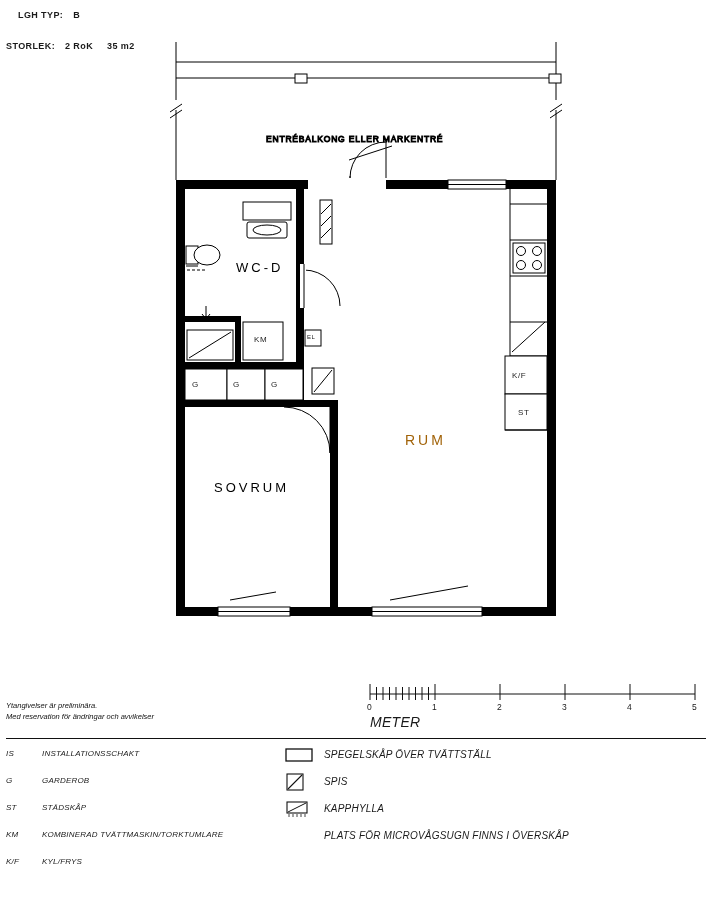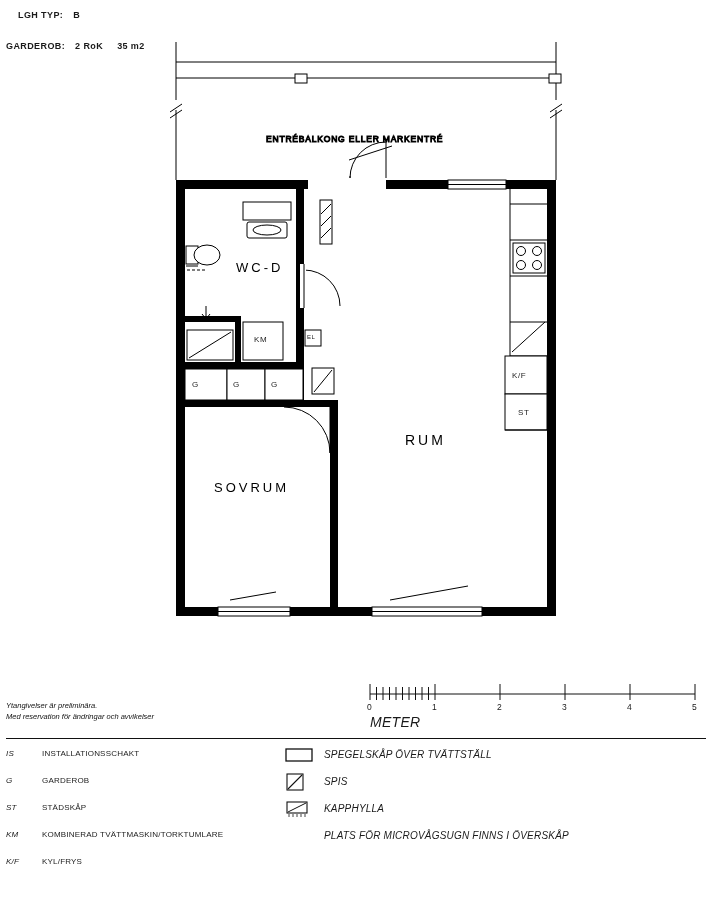--- a/index.html
+++ b/index.html
@@ -34,39 +34,39 @@
   #scalebar .nums span { position:absolute; font-size:8.5px; }
   #scalebar .meter { position:absolute; top:36px; left:5px; font-size:14px; font-style:italic; letter-spacing:.3px; }
 
   
   #legend { position:absolute; left:6px; top:738px; width:700px; }
   #legend .title { font-size:8.5px; font-weight:bold; letter-spacing:.3px; padding-bottom:3px; }
   #legend .hr { border-top:1px solid #111; width:700px; margin-bottom:6px; }
   .legend-grid { position:relative; }
   .lrow { position:relative; height:27px; }
   .lcode { position:absolute; left:0; top:4px; font-size:8px; font-style:italic; letter-spacing:.2px; white-space:nowrap; }
-  .ltext { position:absolute; left:36px; top:4px; font-size:8px; letter-spacing:.2px; white-space:nowrap; }
+  .ltext { position:absolute; left:36px; top:4px; font-size:8px; font-style:italic; letter-spacing:.2px; white-space:nowrap; }
   .rsym  { position:absolute; left:278px; top:0px; width:32px; height:20px; }
   .rtext { position:absolute; left:318px; top:4px; font-size:10px; font-style:italic; letter-spacing:.2px; white-space:nowrap; }
   .rtext.noSym { left:318px; }
 
   
-  .roomlabel { position:absolute; color:#000000; letter-spacing:3px; font-size:14px; }
+  .roomlabel { position:absolute; color:#a16207; letter-spacing:3px; font-size:14px; }
   .roomlabel.dark { color:#000000; }
   .smalllabel { position:absolute; font-size:8px; letter-spacing:.6px; color:#222; }
   .tinylabel { position:absolute; font-size:7px; letter-spacing:.4px; color:#222; }
 </style>
 </head>
 <body>
 
 <div class="hdr-row" id="hdr-type">
   <span class="lbl">LGH TYP:</span><span class="sp1"></span><span class="val">B</span>
 </div>
 <div class="hdr-row" id="hdr-size">
-  <span class="lbl">GARDEROB:</span><span class="sp1"></span><span class="val">2 RoK</span><span class="sp2"></span><span class="val">35 m2</span>
+  <span class="lbl">STORLEK:</span><span class="sp1"></span><span class="val">2 RoK</span><span class="sp2"></span><span class="val">35 m2</span>
 </div>
 
 <div id="plan">
   <svg width="719" height="660" viewBox="0 0 719 660">
     <g fill="none" stroke="#000" stroke-width="1">
 
       <line x1="176" y1="42" x2="176" y2="100"></line>
       <line x1="176" y1="110" x2="176" y2="180"></line>
 
       <line x1="556" y1="42" x2="556" y2="100"></line>

